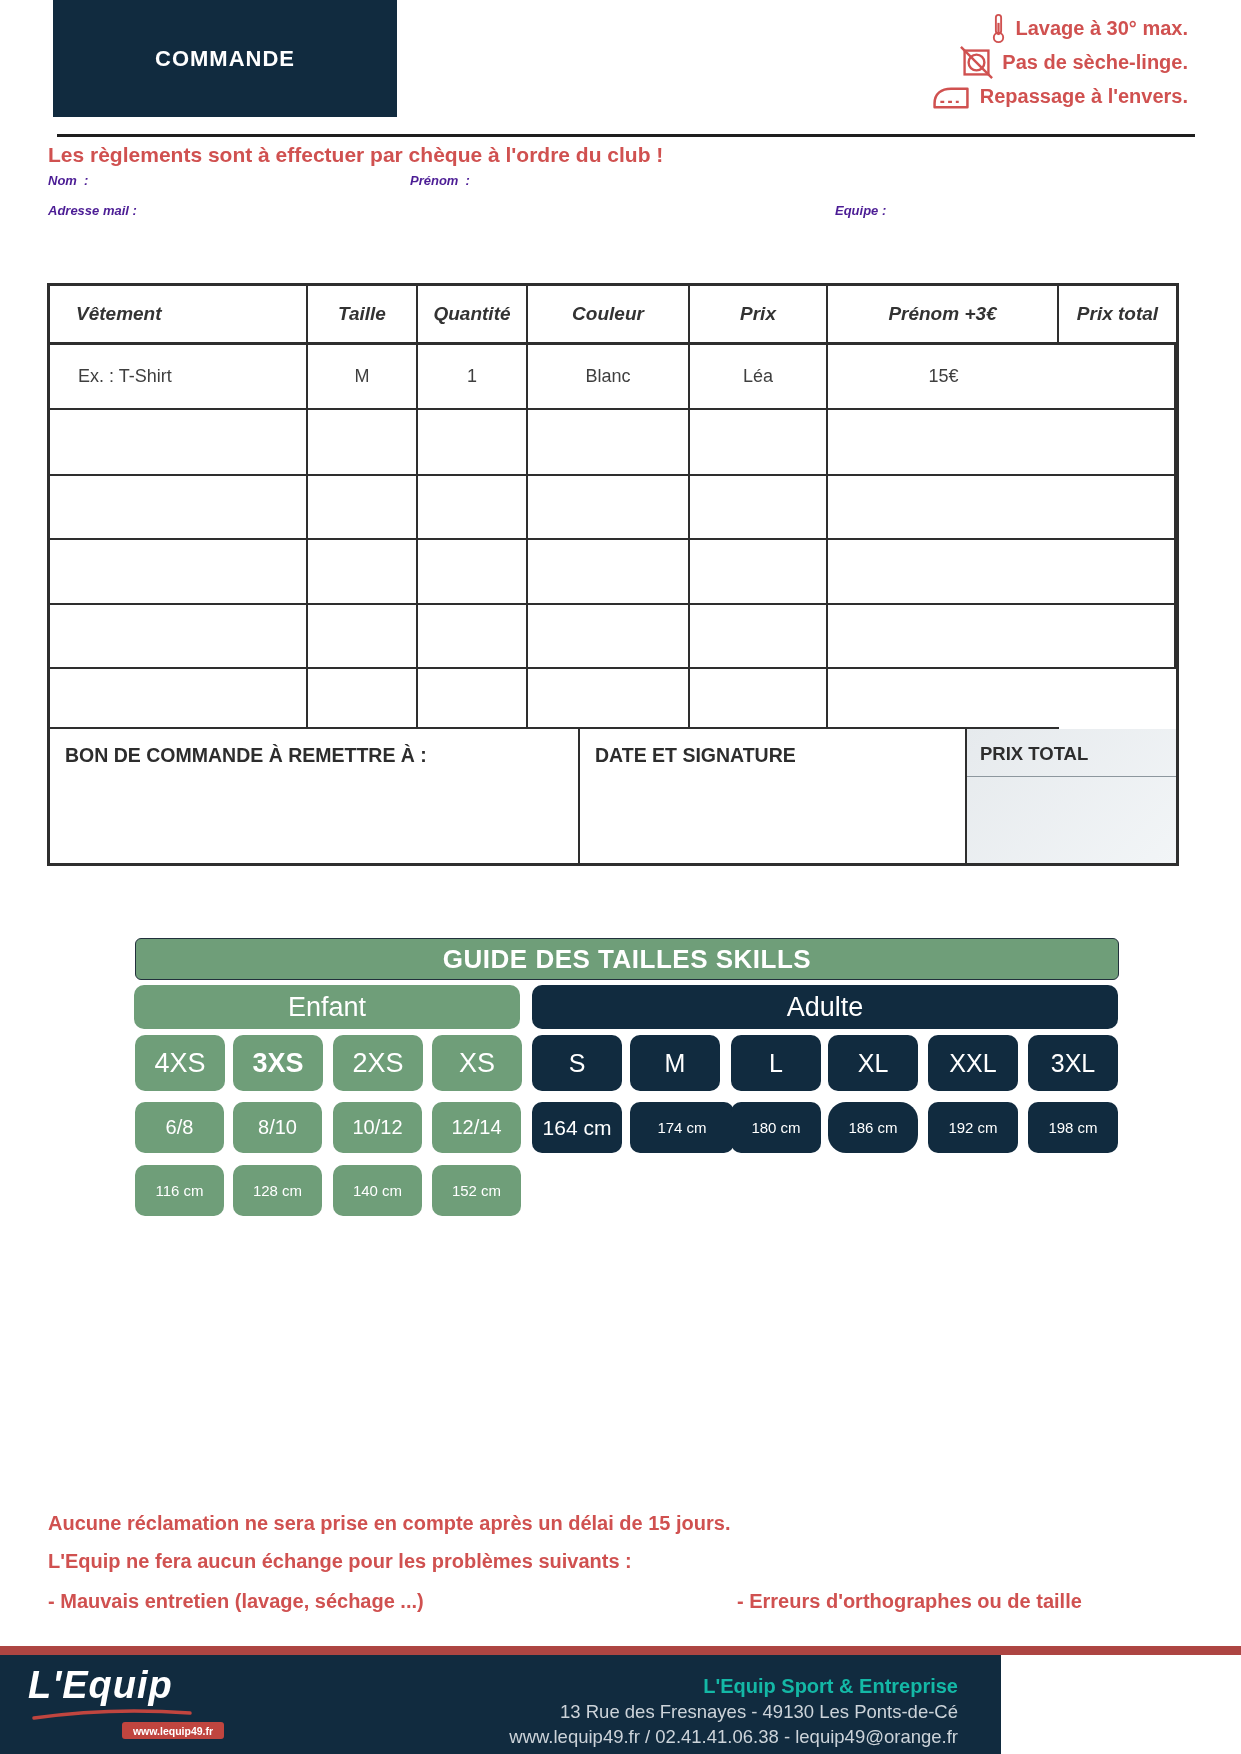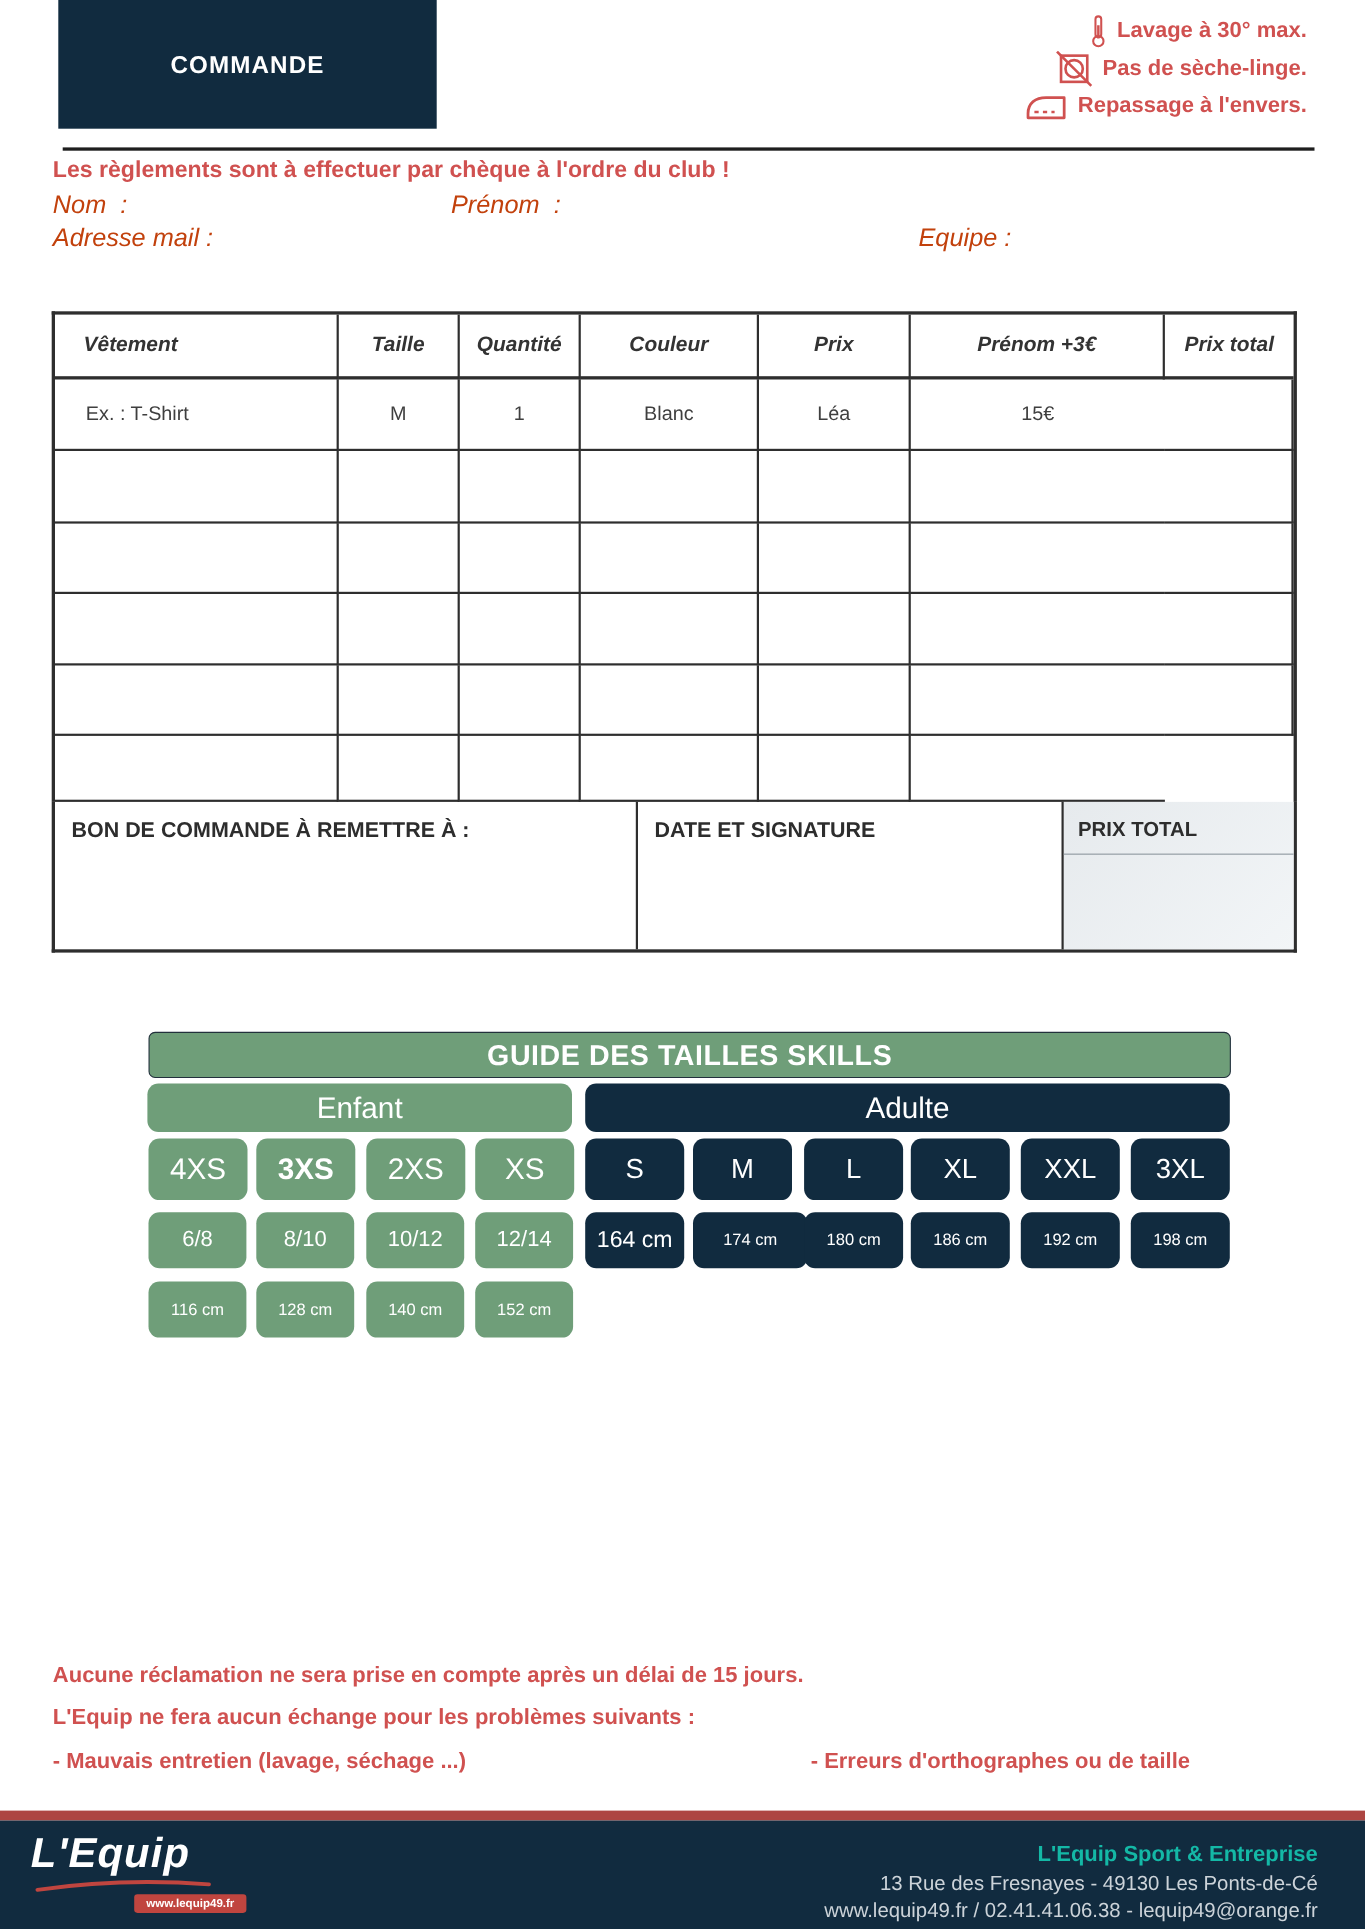--- a/index.html
+++ b/index.html
@@ -24,21 +24,21 @@
   .brand-box span{color:#fff;font-size:22px;font-weight:800;letter-spacing:1px;}
 
   .care{right:53px;top:13px;display:flex;flex-direction:column;gap:3px;}
   .care-row{display:flex;align-items:center;justify-content:flex-end;gap:9px;height:31px;}
   .care-row .lbl{color:var(--red);font-size:20px;font-weight:700;white-space:nowrap;}
   .care svg{display:block;}
 
   .rule-top{left:57px;top:134px;width:1138px;height:3px;background:#1e1e1e;}
 
   .payment-note{left:48px;top:143px;font-size:21px;font-weight:700;color:var(--red);white-space:nowrap;}
-  .field{font-size:23px;font-style:italic;font-weight:400;color:#c2410c;white-space:nowrap;}
+  .field{font-size:13px;font-style:italic;font-weight:700;color:#4c1d95;white-space:nowrap;}
 
   
   .order-table{left:47px;top:283px;width:1132px;height:446px;
     border:3px solid var(--border);border-bottom:0;
     display:grid;grid-template-columns:258px 110px 110px 162px 138px 231px 117px;
     grid-template-rows:59px 65px 66px 64px 65px 64px 60px;}
   .cell{border-right:2px solid var(--border);border-bottom:2px solid var(--border);
     display:flex;align-items:center;justify-content:center;font-size:18px;color:#3f3f3f;}
   .cell.lastcol{border-right:0;}
   .cell.hdr{font-style:italic;font-weight:600;font-size:19px;color:#333;border-bottom-width:3px;}
@@ -67,21 +67,21 @@
   .sg-box{position:absolute;border-radius:10px;display:flex;align-items:center;justify-content:center;color:#fff;}
   .sg-box.green{background:var(--green);}
   .sg-box.navy{background:var(--navy);}
 
   
   .claims{left:48px;top:1512px;width:1150px;color:var(--red);font-weight:700;font-size:20px;}
   .claims .l{position:absolute;white-space:nowrap;}
 
   
   .red-bar{left:0;top:1646px;width:1241px;height:9px;background:var(--red-bar);}
-  .page-footer{left:0;top:1655px;width:1241px;height:99px;background:var(--navy);}
+  .page-footer{left:0;top:1655px;width:1001px;height:99px;background:var(--navy);}
   .logo{position:absolute;left:28px;top:10px;width:175px;}
   .logo-text{color:#fff;font-size:38px;font-weight:800;font-style:italic;letter-spacing:1px;line-height:40px;}
   .logo-swoosh{position:absolute;left:2px;top:40px;}
   .logo-url{position:absolute;left:94px;top:57px;width:102px;height:17px;background:#c0453f;border-radius:3px;
     display:flex;align-items:center;justify-content:center;color:#fff;font-size:10.5px;font-weight:700;}
   .footer-info{position:absolute;right:43px;top:18px;text-align:right;}
   .footer-info .company{color:#14b8a6;font-weight:700;font-size:20px;line-height:26px;}
   .footer-info .addr,.footer-info .contact{color:#ccd3d9;font-size:18.5px;line-height:25px;}
 </style>
 </head>
@@ -215,21 +215,21 @@
     <div class="sg-box navy" style="left: 693px; top: 97px; width: 90px; height: 56px; font-size: 25px;">XL</div>
     <div class="sg-box navy" style="left: 793px; top: 97px; width: 90px; height: 56px; font-size: 25px;">XXL</div>
     <div class="sg-box navy" style="left: 893px; top: 97px; width: 90px; height: 56px; font-size: 25px;">3XL</div>
     <div class="sg-box green" style="left: 0px; top: 164px; width: 89px; height: 51px; font-size: 20px;">6/8</div>
     <div class="sg-box green" style="left: 98px; top: 164px; width: 89px; height: 51px; font-size: 20px;">8/10</div>
     <div class="sg-box green" style="left: 198px; top: 164px; width: 89px; height: 51px; font-size: 20px;">10/12</div>
     <div class="sg-box green" style="left: 297px; top: 164px; width: 89px; height: 51px; font-size: 20px;">12/14</div>
     <div class="sg-box navy" style="left: 397px; top: 164px; width: 90px; height: 51px; font-size: 21px;">164 cm</div>
     <div class="sg-box navy" style="left: 495px; top: 164px; width: 104px; height: 51px; font-size: 15px;">174 cm</div>
     <div class="sg-box navy" style="left: 596px; top: 164px; width: 90px; height: 51px; font-size: 15px;">180 cm</div>
-    <div class="sg-box navy" style="left: 693px; top: 164px; width: 90px; height: 51px; font-size: 15px;">186 cm</div>
+    <div class="sg-box navy" style="left: 693px; top: 164px; width: 90px; height: 51px; font-size: 15px; border-radius: 18px;">186 cm</div>
     <div class="sg-box navy" style="left: 793px; top: 164px; width: 90px; height: 51px; font-size: 15px;">192 cm</div>
     <div class="sg-box navy" style="left: 893px; top: 164px; width: 90px; height: 51px; font-size: 15px;">198 cm</div>
     <div class="sg-box green" style="left: 0px; top: 227px; width: 89px; height: 51px; font-size: 15px;">116 cm</div>
     <div class="sg-box green" style="left: 98px; top: 227px; width: 89px; height: 51px; font-size: 15px;">128 cm</div>
     <div class="sg-box green" style="left: 198px; top: 227px; width: 89px; height: 51px; font-size: 15px;">140 cm</div>
     <div class="sg-box green" style="left: 297px; top: 227px; width: 89px; height: 51px; font-size: 15px;">152 cm</div>
   </div>
 
 <div class="abs claims">
   <div class="l" style="left:0;top:0;">Aucune réclamation ne sera prise en compte après un délai de 15 jours.</div>

